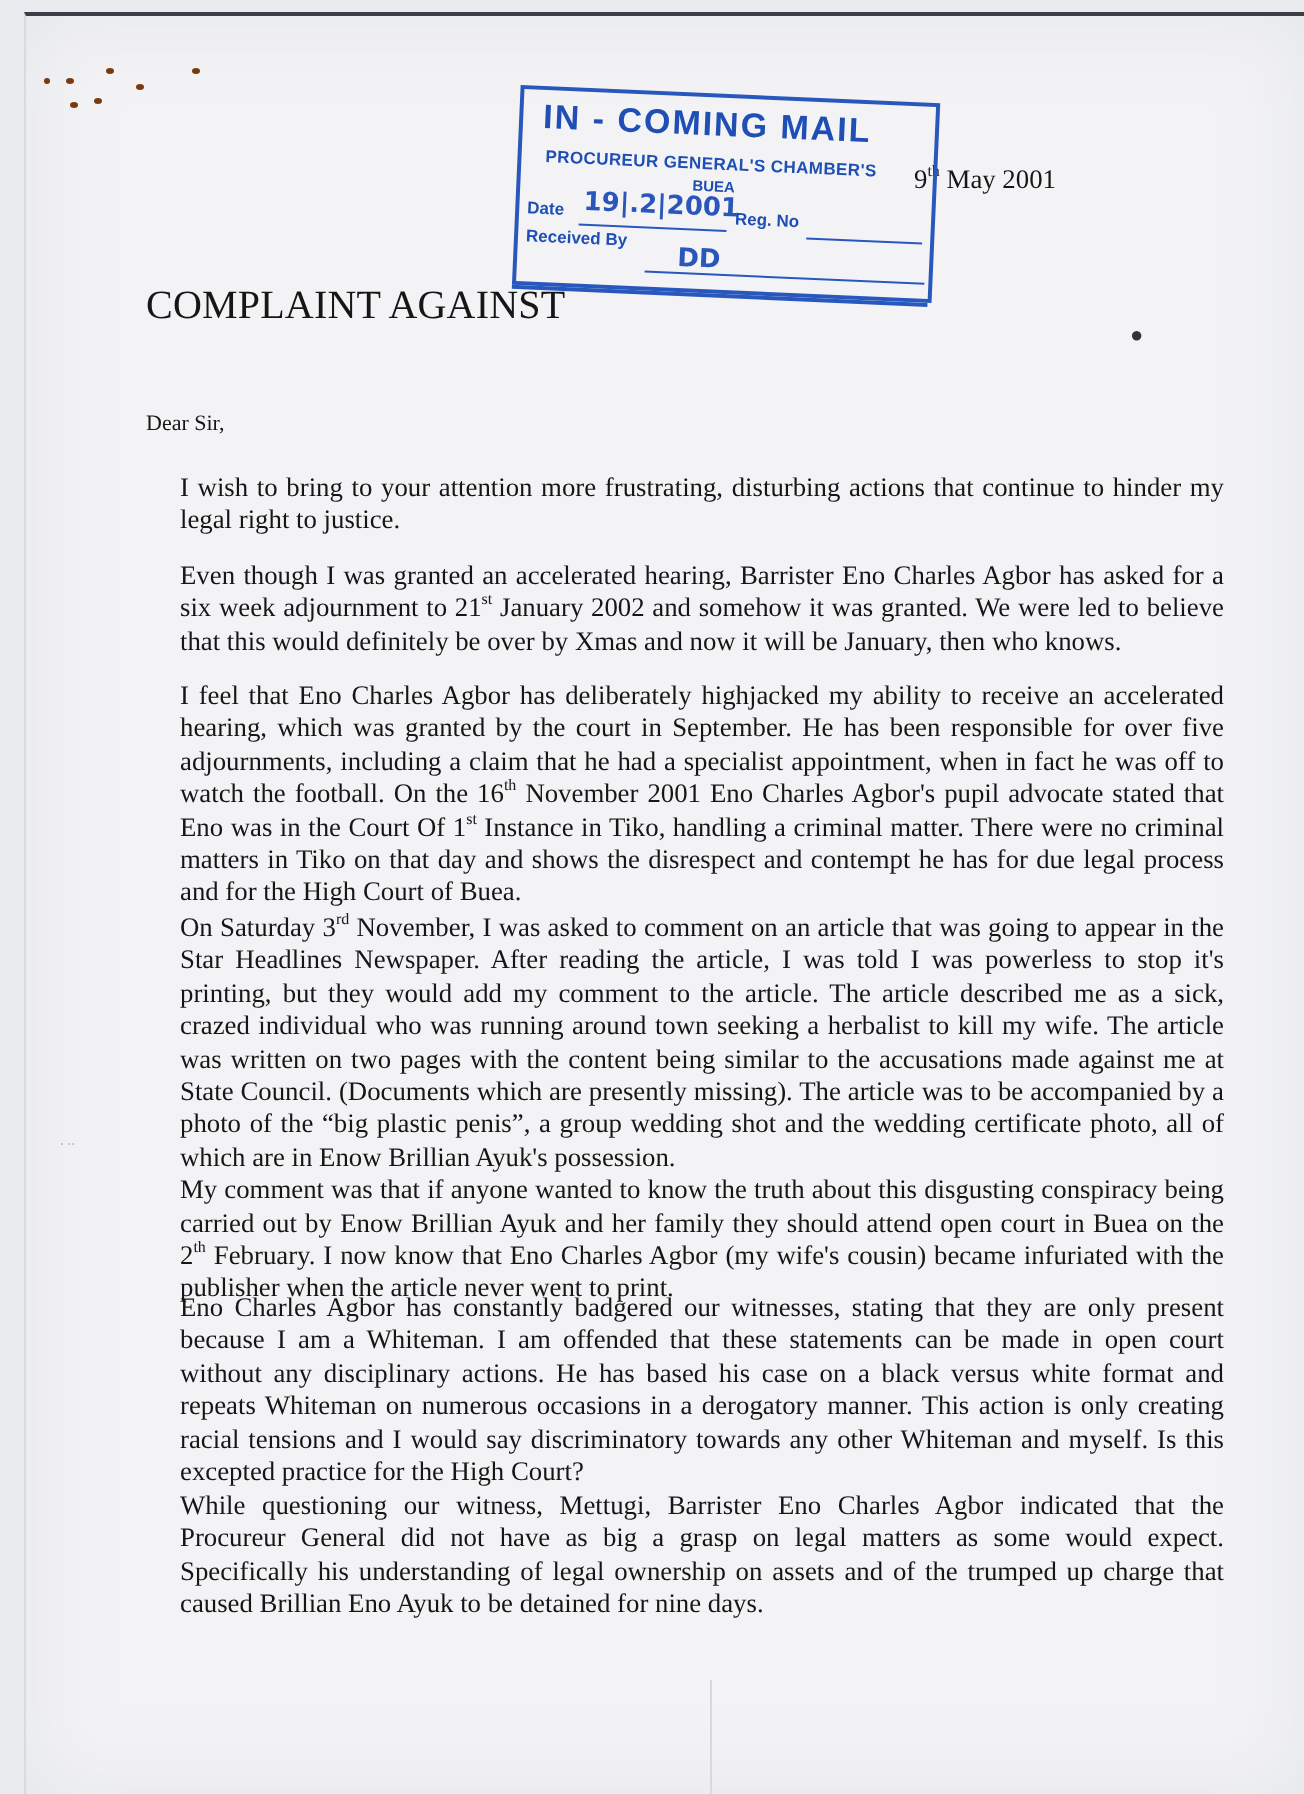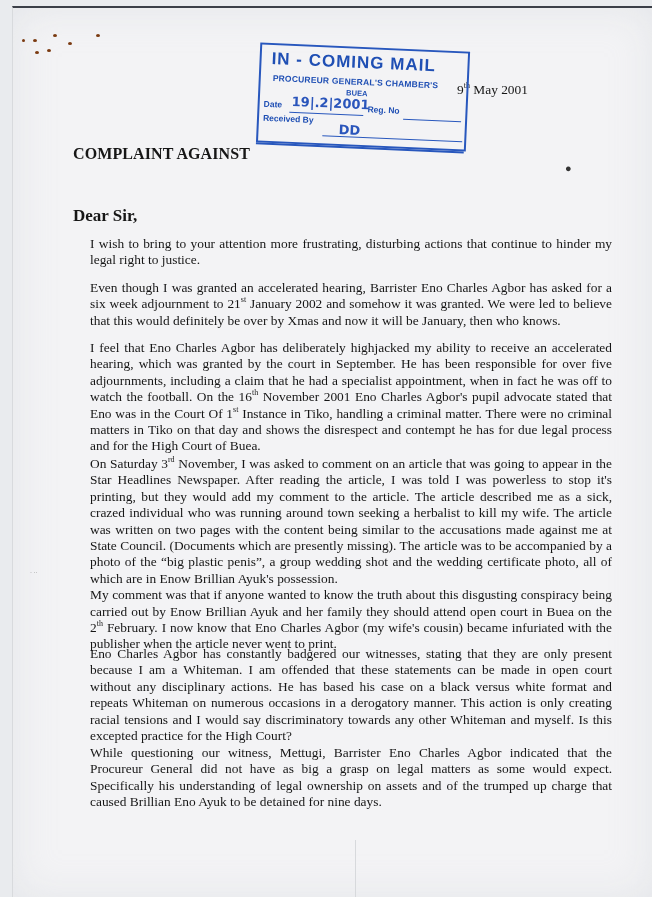--- a/index.html
+++ b/index.html
@@ -34,22 +34,22 @@
     border: 2px solid #2857bd; border-right-width: 2px;
   }
   .stamp .frame2 { position: absolute; left: 0; top: 100px; width: 208px; height: 0; border-top: 2px solid #2857bd; }
   .stamp .title { position: absolute; left: 12px; top: 6px; font-size: 17px; font-weight: bold; letter-spacing: 1px; }
   .stamp .org { position: absolute; left: 14px; top: 30px; font-size: 8.5px; font-weight: bold; letter-spacing: .2px; }
   .stamp .city { position: absolute; left: 88px; top: 42px; font-size: 7.5px; font-weight: bold; }
   .stamp .lbl { position: absolute; font-size: 8.5px; font-weight: bold; }
   .stamp .hand { position: absolute; font-family: "DejaVu Sans", sans-serif; font-size: 13px; font-weight: bold; color: #2a55bb; }
   .stamp .uline { position: absolute; border-top: 1.5px solid #2857bd; }
 
-  .heading { left: 73px; top: 144px; font-size: 16px; font-weight: bold; line-height: 19px; letter-spacing: .1px; }
-  .greet { left: 73px; top: 206px; font-size: 17px; font-weight: bold; }
+  .heading { left: 73px; top: 144px; font-size: 20px; font-weight: normal; line-height: 19px; letter-spacing: .1px; }
+  .greet { left: 73px; top: 206px; font-size: 11px; }
   .body {
     left: 90px; width: 522px; font-size: 13.4px; line-height: 16.4px;
     text-align: justify;
   }
   .body p { margin: 0; }
   .pin { left: 565px; top: 162px; font-size: 11px; color: #333; }
   .marks { left: 30px; top: 570px; font-size: 6px; color: #888; }
   .fold { left: 355px; top: 840px; width: 1px; height: 57px; background: #d7d9dc; }
 </style>
 </head>

